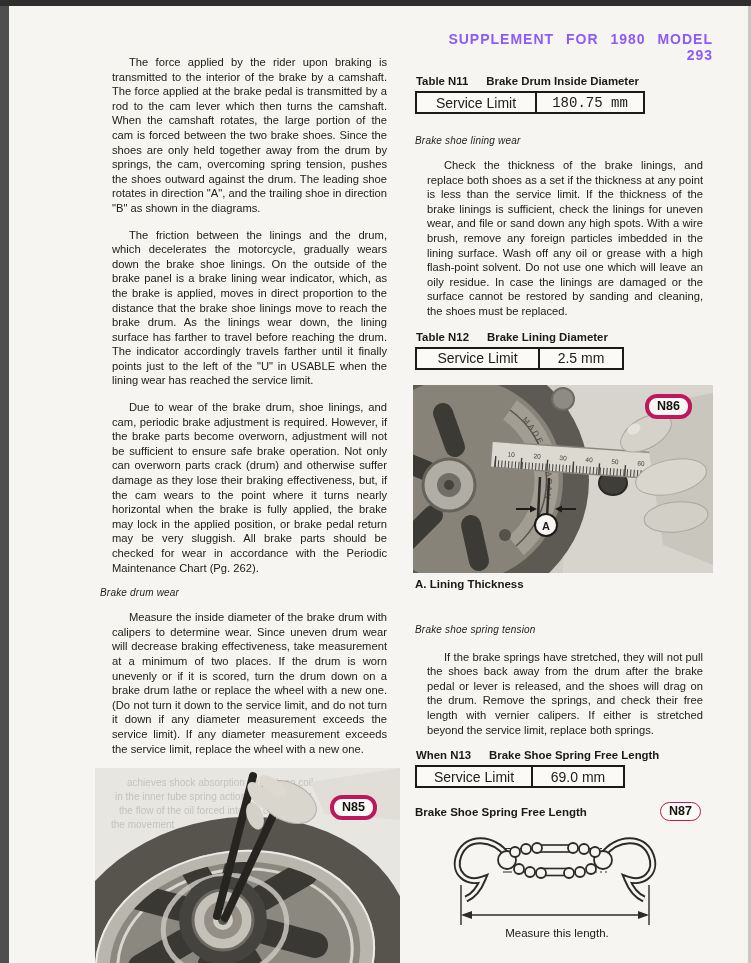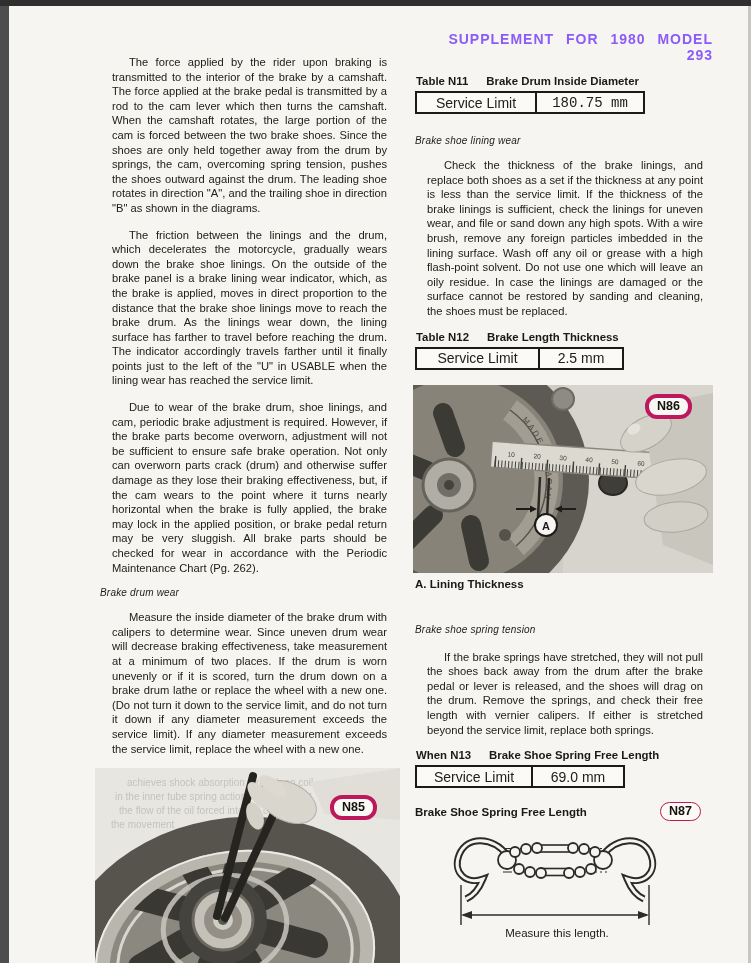--- a/index.html
+++ b/index.html
@@ -139,21 +139,21 @@
       <td style="width:110px;">Service Limit</td>
       <td style="width:98px;font-family:Liberation Mono, monospace;">180.75 mm</td>
     </tr>
   </tbody>
     </table>
 
   <h3 class="heading" style="margin-top:21px;margin-bottom:5px;">Brake shoe lining wear</h3>
   <p class="para">Check the thickness of the brake linings, and replace both shoes as a set if the thickness at any point is less than the service limit.  If the thickness of the brake linings is sufficient, check the linings for uneven wear, and file or sand down any high spots.  With a wire brush, remove any foreign particles imbedded in the lining surface.  Wash off any oil or grease with a high flash-point solvent.  Do not use one which will leave an oily residue.  In case the linings are damaged or the surface cannot be restored by sanding and cleaning, the shoes must be replaced.</p>
 
   <div class="tbl-cap" style="margin-top:7px;">
-    <span class="cap-label">Table N12</span><span>Brake Length Thickness</span>
+    <span class="cap-label">Table N12</span><span>Brake Lining Diameter</span>
   </div>
   <table class="spec">
     <tbody>
         <tr>
       <td style="width:113px;">Service Limit</td>
       <td style="width:74px;">2.5 mm</td>
     </tr>
   </tbody>
     </table>
 

